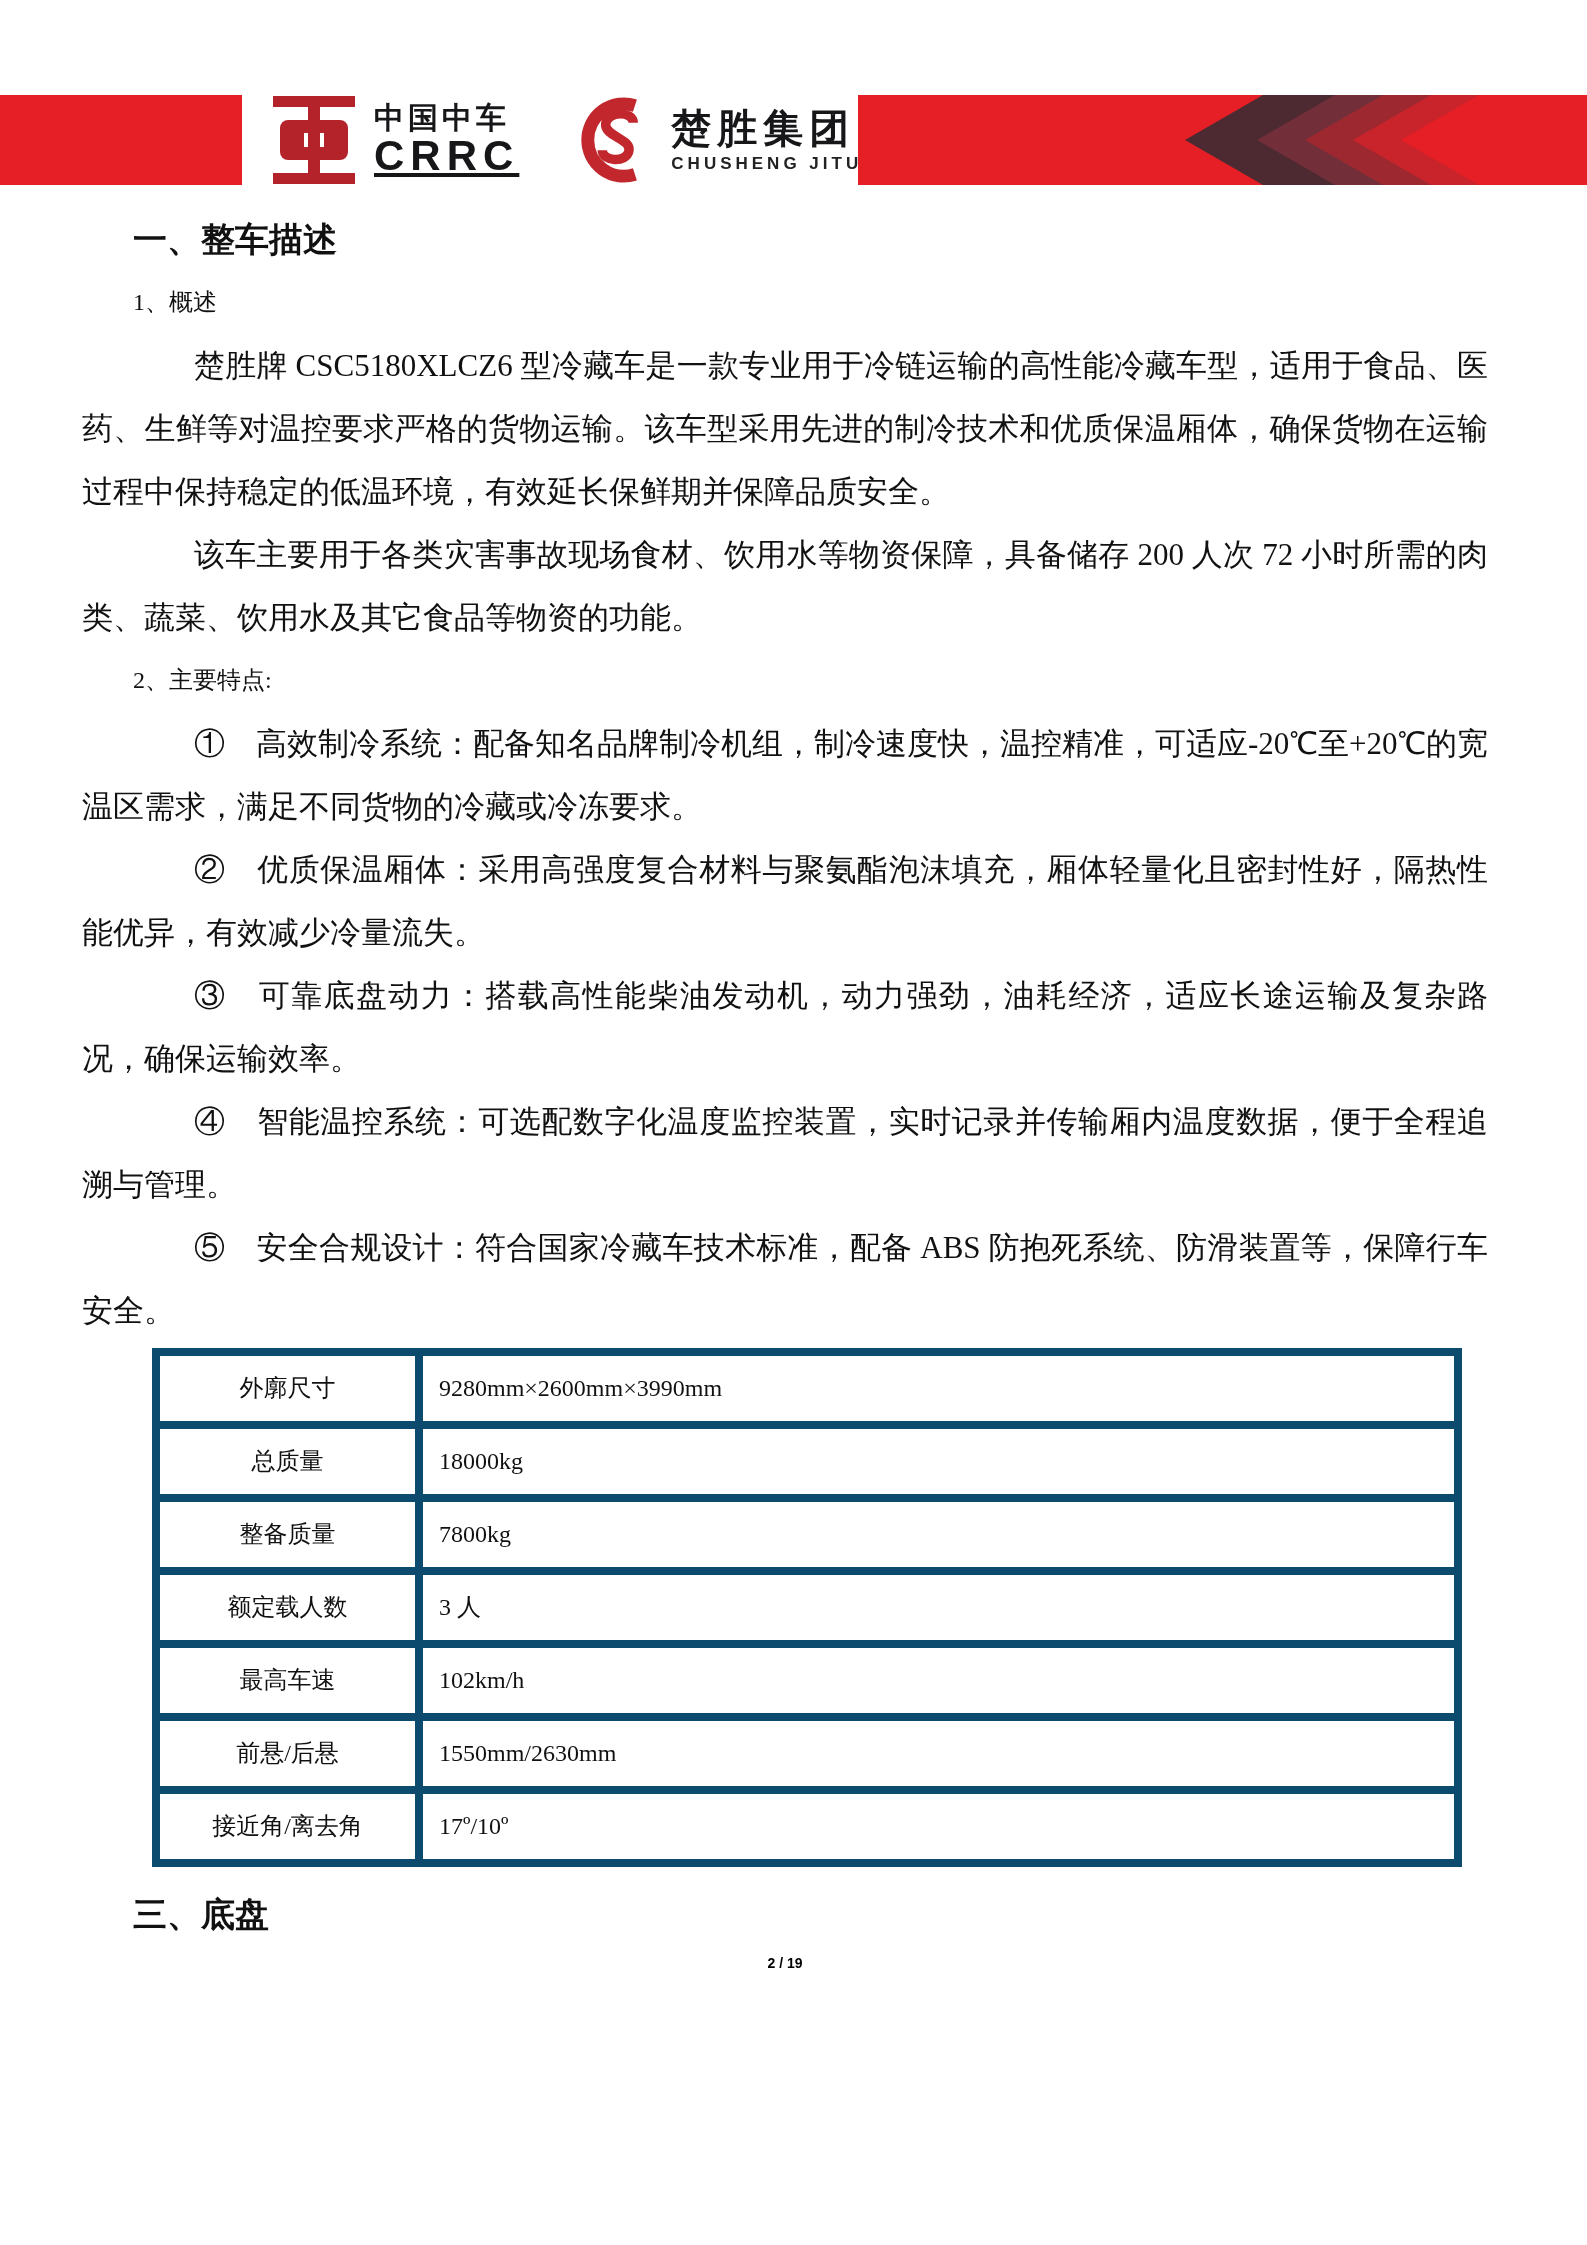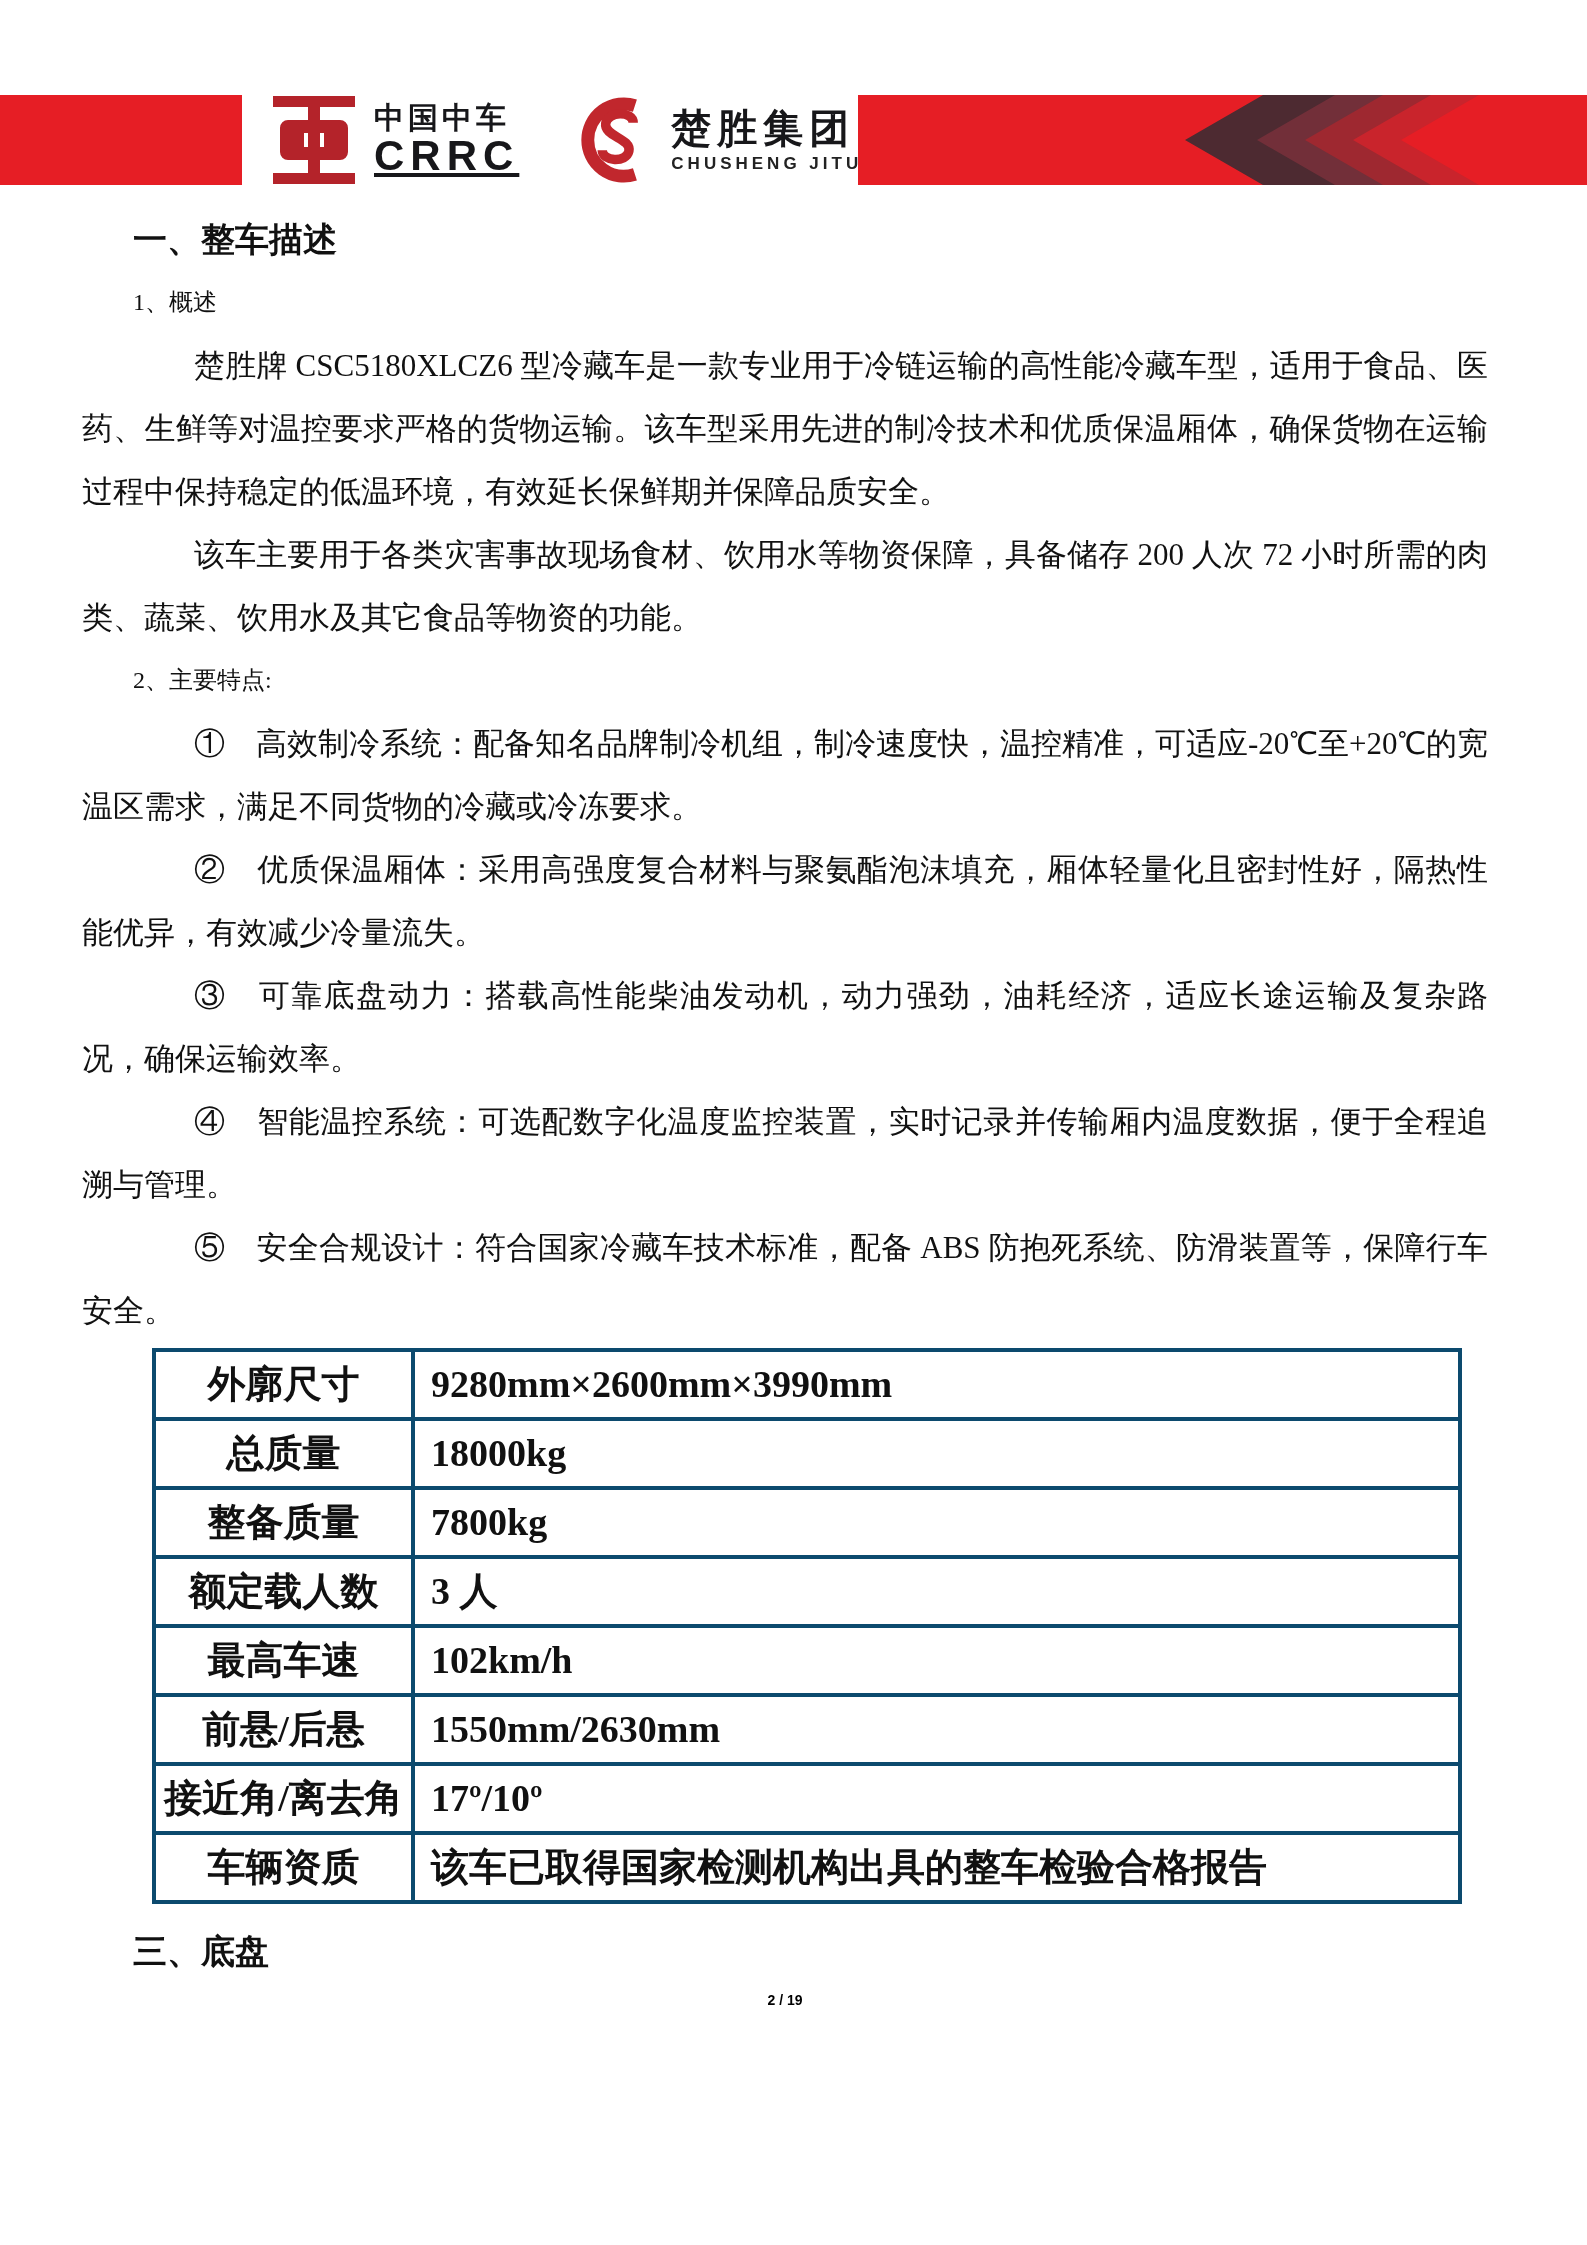--- a/index.html
+++ b/index.html
@@ -47,25 +47,24 @@
   .para-flush{margin:0;text-indent:112px;text-align:left;}
 
   
   table.params{
     border-collapse:collapse;
     margin:6px 0 0 70px;
     width:1310px;
     table-layout:fixed;
   }
   table.params td{
-    border:4px solid #0c4a6e;
+    border:8px solid #0c4a6e;
     height:62px;
-    font-size:38px;
+    font-size:24px;
     vertical-align:middle;
-    font-weight:bold;
   }
   td.lbl{width:253px;text-align:center;}
   td.val{padding-left:16px;text-align:left;margin-left:16px;}
 
   .h-bottom{margin-top:16px;}
 
   .footer{
     margin-top:4px;
     text-align:center;
     font-family:"Liberation Sans",sans-serif;
@@ -149,24 +148,20 @@
           <td class="val">102km/h</td>
         </tr>
         <tr>
           <td class="lbl">前悬/后悬</td>
           <td class="val">1550mm/2630mm</td>
         </tr>
         <tr>
           <td class="lbl">接近角/离去角</td>
           <td class="val">17º/10º</td>
         </tr>
-        <tr>
-          <td class="lbl">车辆资质</td>
-          <td class="val">该车已取得国家检测机构出具的整车检验合格报告</td>
-        </tr>
       </tbody>
     </table>
 
     <div class="h-sec h-bottom">三、底盘</div>
 
     <div class="footer">2 / 19</div>
   </div>
 
 </div>
 

